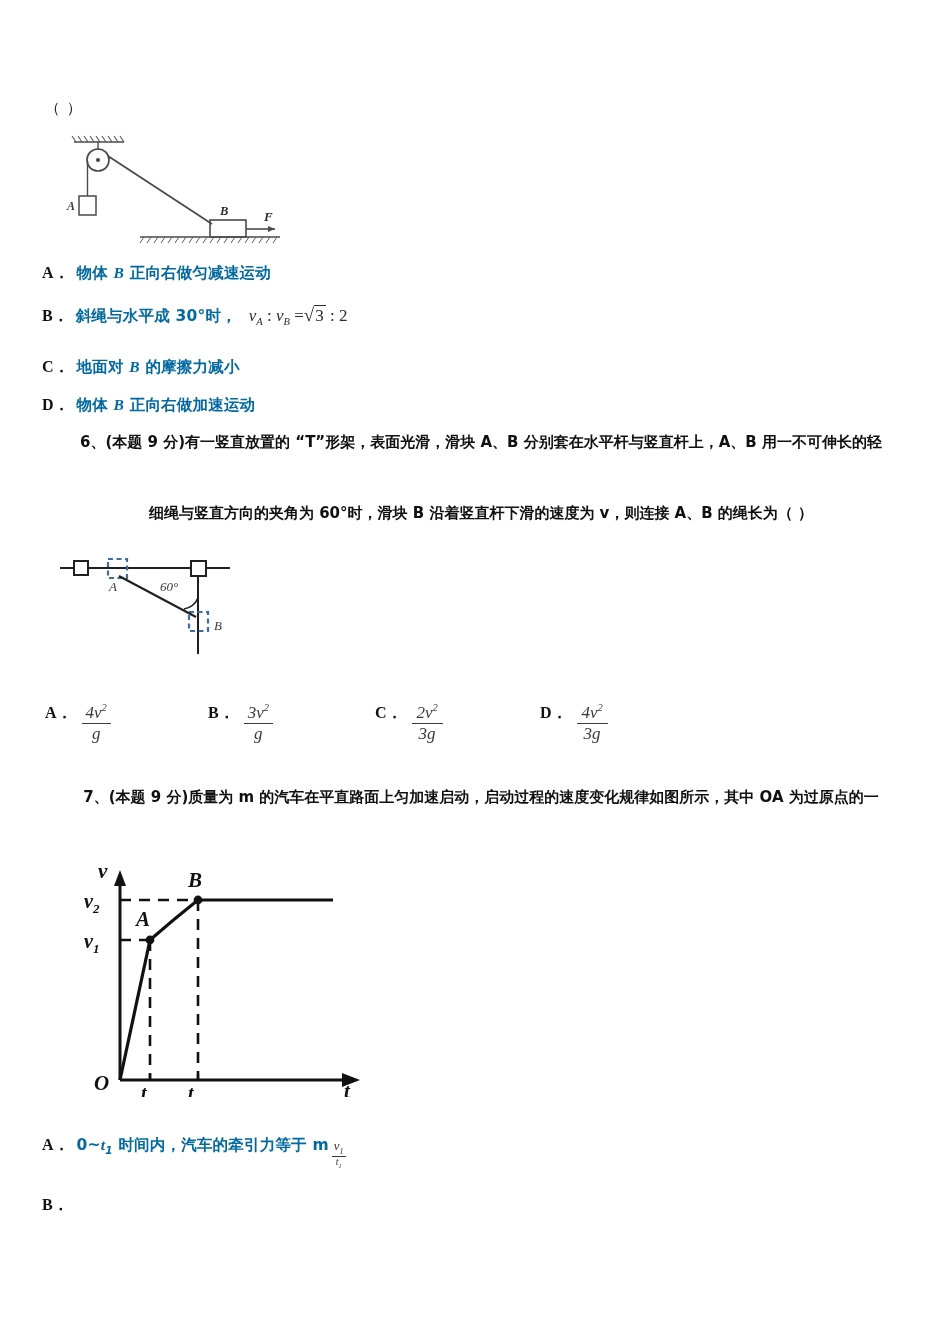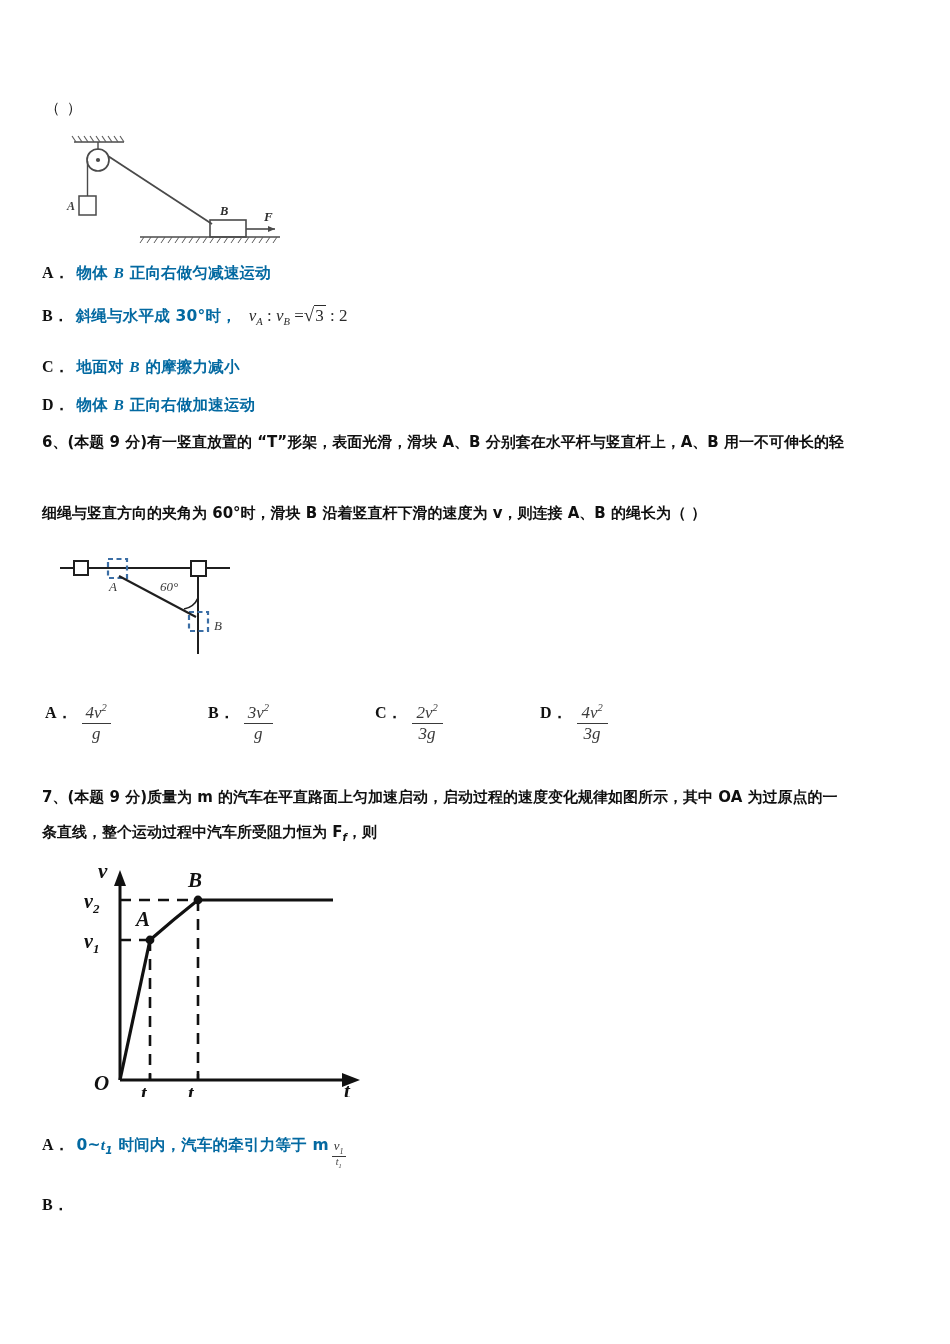--- a/index.html
+++ b/index.html
@@ -51,20 +51,21 @@
   .qline {
     position: absolute;
     left: 42px;
     width: 878px;
     font-family: "DejaVu Sans", "Liberation Sans", sans-serif;
     font-weight: 700;
     font-size: 15px;
     line-height: 1.2;
     white-space: nowrap;
     color: #101010;
+    text-align: center;
   }
 
   
   .mathi {
     font-family: "Liberation Serif", "DejaVu Serif", serif;
     font-style: italic;
     font-size: 17px;
     color: #2b2b2b;
   }
   sub.s { font-size: 0.62em; font-style: italic; }
@@ -271,23 +272,20 @@
 
   <div class="opt-row" style="left:540px;top:702px;">
     <span class="opt-letter">D．</span>
     <span class="frac">
       <span class="num"><span>4v</span><sup class="s">2</sup></span>
       <span class="den">3g</span>
     </span>
   </div>
 
   <div class="qline" style="top:788px;">7、(本题 9 分)质量为 m 的汽车在平直路面上匀加速启动，启动过程的速度变化规律如图所示，其中 OA 为过原点的一</div>
-  <div class="qline" style="top:823px;">
-    <span>条直线，整个运动过程中汽车所受阻力恒为 F</span><sub style="font-style:italic;font-size:0.68em;">f</sub><span>，则</span>
-  </div>
 
   <div id="fig-vt">
     <svg width="330" height="235" viewBox="0 0 330 235">
 
       <line x1="72" y1="218" x2="72" y2="18" stroke="#111" stroke-width="3"></line>
       <polygon points="72,8 66,24 78,24" fill="#111"></polygon>
 
       <line x1="72" y1="218" x2="300" y2="218" stroke="#111" stroke-width="3"></line>
       <polygon points="312,218 294,211 294,225" fill="#111"></polygon>
 

